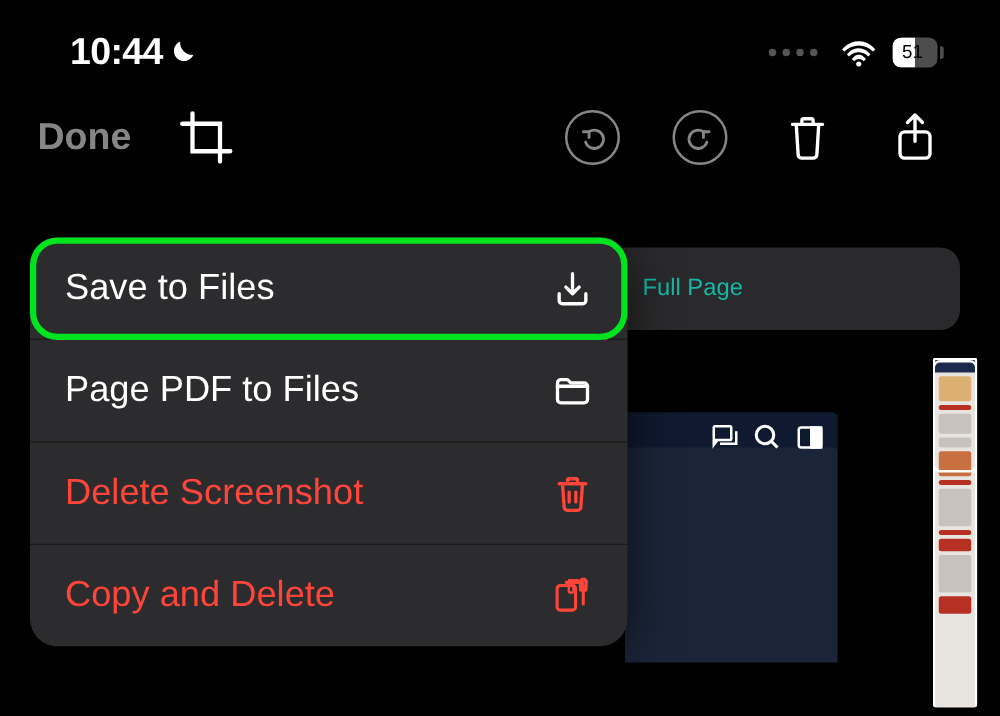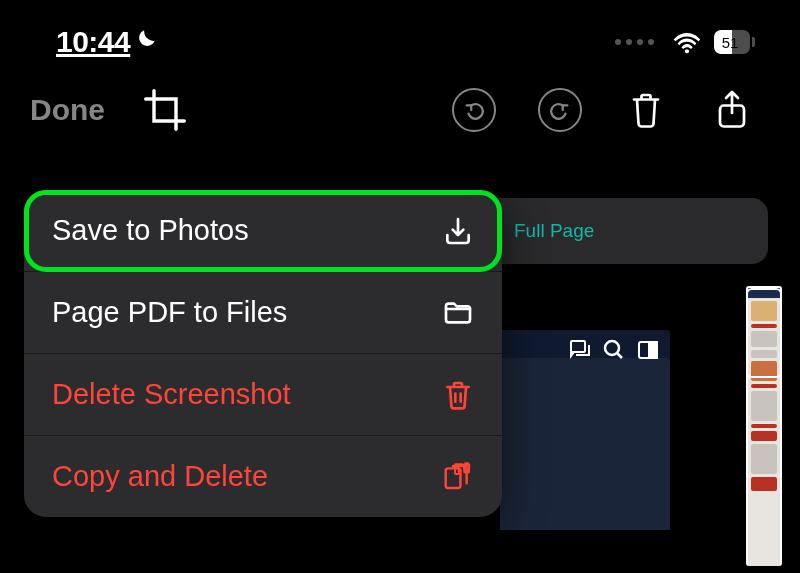--- a/index.html
+++ b/index.html
@@ -20,23 +20,22 @@
     
     .status-bar {
       display: flex;
       align-items: center;
       justify-content: space-between;
       padding: 24px 45px 10px 56px;
       height: 70px;
     }
     .status-left {
       display: flex;
-      align-items: flex-start;
+      align-items: center;
       gap: 2px;
-      text-decoration: underline;
     }
     .status-time {
       font-size: 30px;
       font-weight: 600;
       letter-spacing: -0.5px;
       color: #fff;
     }
     .moon-icon {
       width: 26px;
       height: 26px;
@@ -350,21 +349,21 @@
   <span class="pic">
     <svg viewBox="0 0 24 24" stroke="#fff" stroke-width="2" fill="none">
         <rect x="3" y="4" width="18" height="16" rx="2"></rect>
         <rect x="13" y="4" width="8" height="16" fill="#fff"></rect>
       </svg>
   </span>
 </div>
 
 <div class="popup">
   <div class="menu-item">
-    <span class="label">Save to Photos</span>
+    <span class="label">Save to Files</span>
     <span class="menu-icon">
       <svg viewBox="0 0 24 24" stroke="#fff" stroke-width="2" fill="none" stroke-linecap="round" stroke-linejoin="round">
         <path d="M12 3v12M8 11l4 4 4-4"></path>
         <path d="M4 15v4a2 2 0 0 0 2 2h12a2 2 0 0 0 2-2v-4"></path>
       </svg>
     </span>
   </div>
   <div class="menu-item">
     <span class="label">Page PDF to Files</span>
     <span class="menu-icon">

